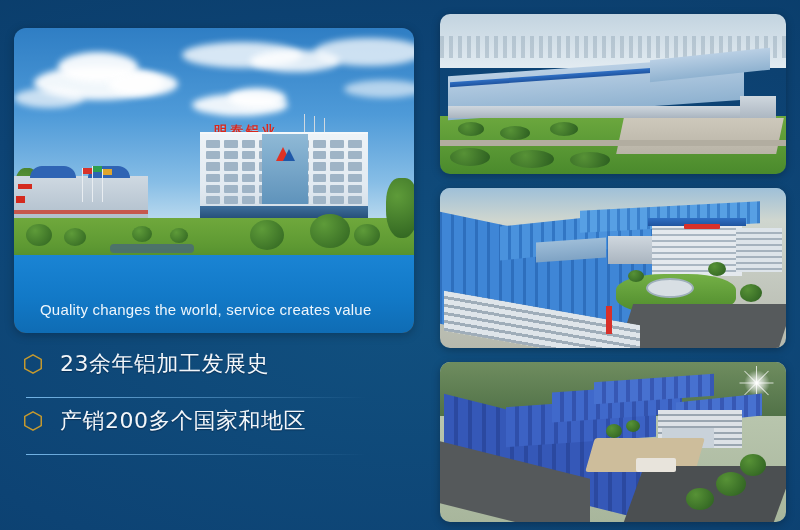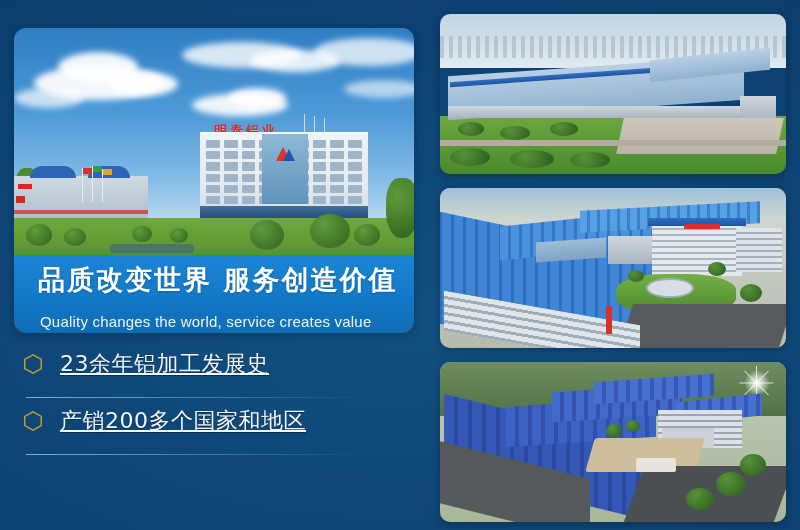--- a/index.html
+++ b/index.html
@@ -120,35 +120,34 @@
     border-radius:0 0 12px 12px;
   }
   .banner .cn{
     position:absolute;left:24px;top:7px;
     color:#ffffff;font-size:27px;font-weight:bold;letter-spacing:2px;
     font-family:"DejaVu Sans","Liberation Sans",sans-serif;
     text-shadow:0 1px 2px rgba(0,40,80,.35);
     white-space:nowrap;
   }
   .banner .en{
-    position:absolute;left:26px;top:58px;
+    position:absolute;left:26px;top:46px;
     color:#eef6fc;font-size:15px;letter-spacing:.2px;white-space:nowrap;
   }
 
   
   .facts{position:absolute;left:14px;top:341px;width:400px;}
   .fact{position:relative;height:57px;}
   .fact .hexwrap{position:absolute;left:8px;top:12px;width:24px;height:24px;}
   .hex{width:22px;height:22px;display:block;}
   .fact .label{
     position:absolute;left:46px;top:8px;
     color:#f2f6fa;font-size:22px;letter-spacing:.5px;white-space:nowrap;
     font-family:"DejaVu Sans","Liberation Sans",sans-serif;
     text-shadow:0 1px 1px rgba(0,20,45,.5);
-    text-decoration:underline;
   }
   .fact .rule{
     position:absolute;left:12px;bottom:0;width:340px;height:1px;
     background:linear-gradient(90deg,rgba(120,185,235,.95) 0%,rgba(120,185,235,.45) 55%,rgba(120,185,235,0) 100%);
   }
 
   
   .rcard{
     position:relative;width:346px;height:160px;margin-bottom:14px;
     border-radius:10px;overflow:hidden;box-shadow:0 2px 8px rgba(0,0,0,.28);
@@ -296,21 +295,20 @@
         <span class="tree t3"></span>
       <span class="tree t4"></span>
         <span class="tree t5"></span>
         <span class="tree t6"></span>
       <span class="tree t7"></span>
         <span class="tree t8"></span>
       <div class="curb"></div>
       <div class="road"></div>
 
       <div class="banner">
-        <div class="cn">品质改变世界  服务创造价值</div>
         <div class="en">Quality changes the world, service creates value</div>
       </div>
     </div>
 
     <div class="facts" style="position:absolute;left:0;top:313px;width:400px;">
 
       <div class="fact">
         <span class="hexwrap">
           <svg class="hex" viewBox="0 0 24 24">
               <polygon points="12,2 21,7 21,17 12,22 3,17 3,7" fill="none" stroke="#c79a2e" stroke-width="1.6"></polygon>

